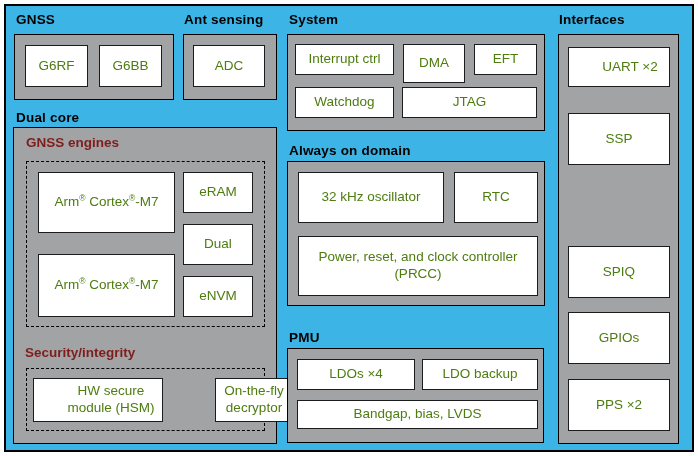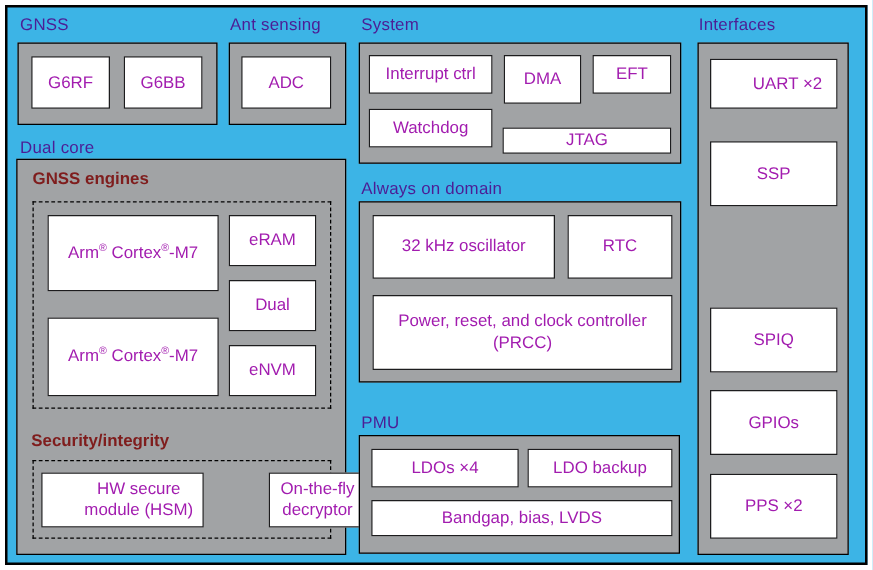--- a/index.html
+++ b/index.html
@@ -15,22 +15,22 @@
   }
   #frame {
     position:absolute;
     left:4px; top:4px;
     width:686px; height:444px;
     border:2px solid #000;
     background:#3cb4e6;
   }
   .section-label {
     position:absolute;
-    color:#4c1d95;
-    font-weight:normal;
+    color:#000000;
+    font-weight:bold;
     font-size:13.5px;
     letter-spacing:0.2px;
     white-space:nowrap;
   }
   .inner-label {
     position:absolute;
     color:#7f1d1d;
     font-weight:bold;
     font-size:13.5px;
     white-space:nowrap;
@@ -49,21 +49,21 @@
   .box {
     position:absolute;
     background:#ffffff;
     border:1.5px solid #1c1c1e;
     box-sizing:border-box;
     display:flex;
     align-items:center;
     justify-content:center;
     text-align:center;
     font-size:13.5px;
-    color:#a21caf;
+    color:#4d7c0f;
     line-height:1.25;
     padding:1px 3px;
   }
   .box sup {
     font-size:8.5px;
     line-height:0;
     vertical-align:super;
   }
 </style>
 </head>
@@ -80,21 +80,21 @@
     <div class="section-label" style="left:178px; top:6px;">Ant sensing</div>
     <div class="panel" style="left:177px; top:28px; width:94px; height:66px;"></div>
     <div class="box" style="left:187px; top:39px; width:72px; height:42px;">ADC</div>
 
     <div class="section-label" style="left:283px; top:6px;">System</div>
     <div class="panel" style="left:281px; top:28px; width:258px; height:97px;"></div>
     <div class="box" style="left:289px; top:38px; width:99px; height:31px;">Interrupt ctrl</div>
     <div class="box" style="left:397px; top:38px; width:62px; height:39px;">DMA</div>
     <div class="box" style="left:468px; top:38px; width:63px; height:31px;">EFT</div>
     <div class="box" style="left:289px; top:81px; width:99px; height:31px;">Watchdog</div>
-    <div class="box" style="left:396px; top:96px; width:135px; height:21px;">JTAG</div>
+    <div class="box" style="left:396px; top:81px; width:135px; height:31px;">JTAG</div>
 
     <div class="section-label" style="left:553px; top:6px;">Interfaces</div>
     <div class="panel" style="left:552px; top:28px; width:121px; height:410px;"></div>
     <div class="box" style="left:562px; top:41px; width:102px; height:40px;padding-left:25px;">UART ×2</div>
     <div class="box" style="left:562px; top:107px; width:102px; height:52px;">SSP</div>
     <div class="box" style="left:562px; top:240px; width:102px; height:52px;">SPIQ</div>
     <div class="box" style="left:562px; top:306px; width:102px; height:52px;">GPIOs</div>
     <div class="box" style="left:562px; top:373px; width:102px; height:52px;">PPS ×2</div>
 
     <div class="section-label" style="left:10px; top:104px;">Dual core</div>

